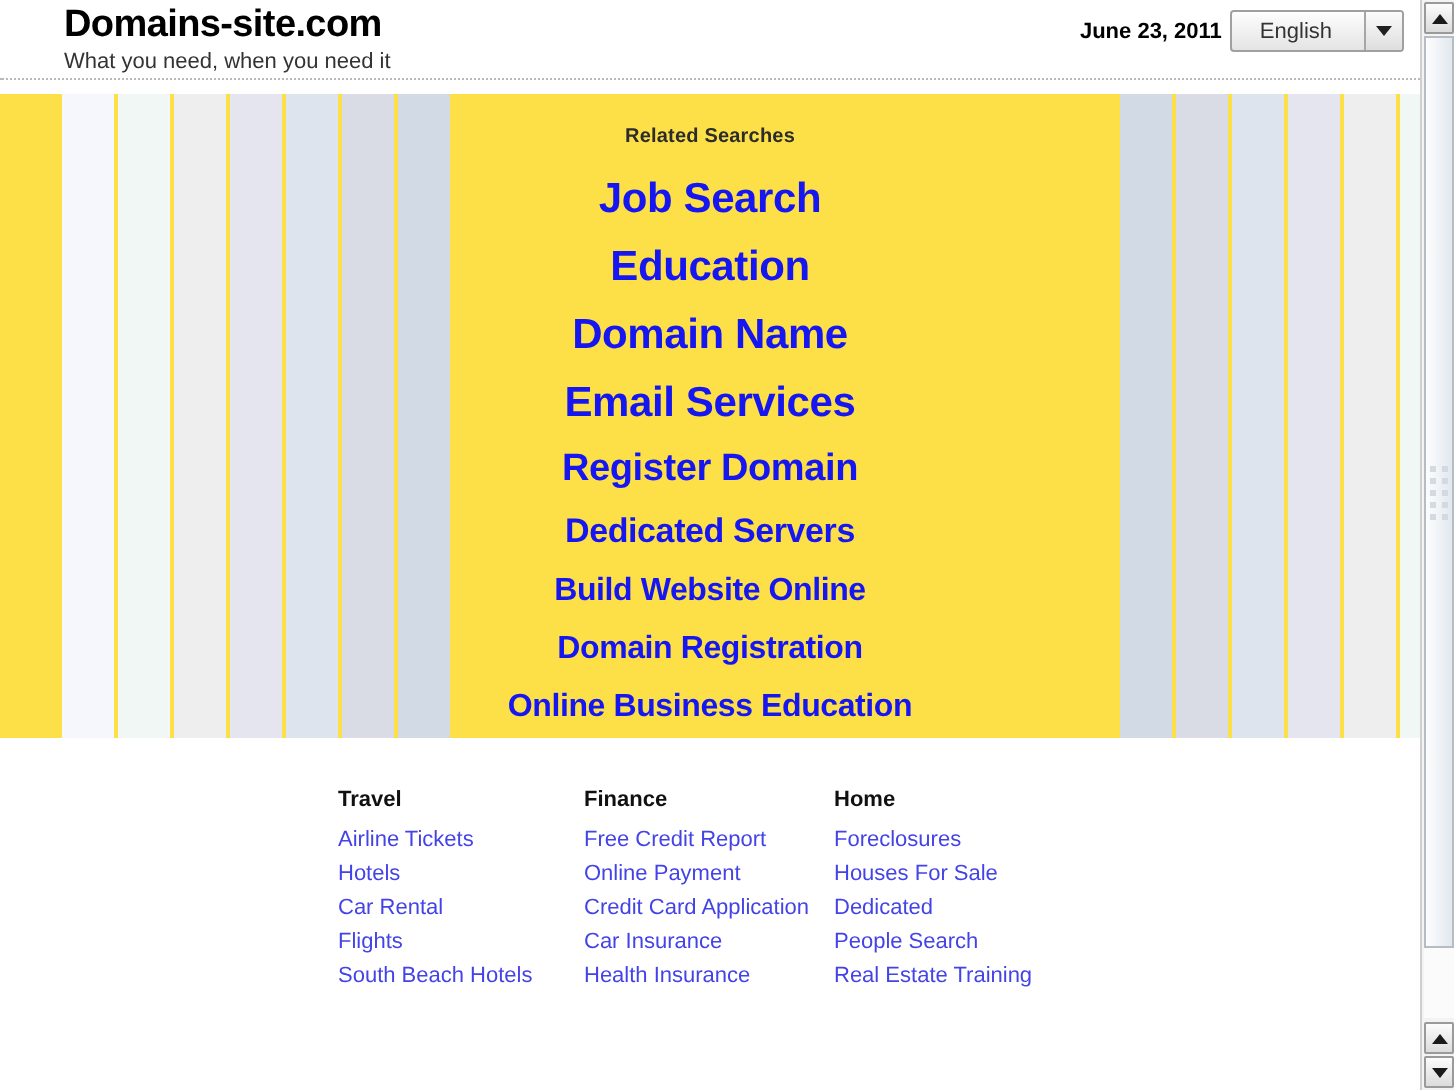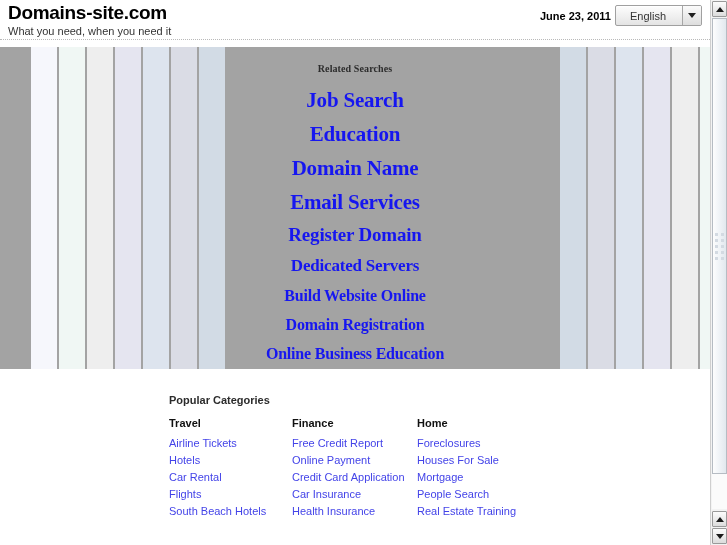--- a/index.html
+++ b/index.html
@@ -35,21 +35,21 @@
 
   
   #header {
     position: relative;
     height: 40px;
     border-bottom: 1px dotted #b9b9b9;
     box-sizing: border-box;
   }
   #brand-block {
     position: absolute;
-    left: 8px;
+    left: 32px;
     top: 3px;
   }
   #site-title {
     font-size: 19px;
     font-weight: bold;
     color: #000000;
     letter-spacing: -0.3px;
     line-height: 20px;
     white-space: nowrap;
   }
@@ -127,23 +127,22 @@
   #header-links .sep {
     color: #7a7ae8;
     padding: 0 3px;
   }
 
   
   #related-panel {
     position: relative;
     margin-top: 7px;
     height: 322px;
-    background: #a3a3a3;
+    background: #fde047;
     overflow: hidden;
-    font-family: Liberation Serif, serif;
   }
   #stripes-left, #stripes-right {
     position: absolute;
     top: 0;
     height: 100%;
     display: flex;
   }
   #stripes-left { left: 31px; }
   #stripes-right { left: 560px; }
   .stripe {
@@ -344,21 +343,20 @@
             <a class="related-link" href="#" style="font-size: 19px; line-height: 32px;">Register Domain</a>
             <a class="related-link" href="#" style="font-size: 17px; line-height: 30px;">Dedicated Servers</a>
             <a class="related-link" href="#" style="font-size: 16px; line-height: 29px;">Build Website Online</a>
             <a class="related-link" href="#" style="font-size: 16px; line-height: 29px;">Domain Registration</a>
             <a class="related-link" href="#" style="font-size: 16px; line-height: 29px;">Online Business Education</a>
           </div>
       </div>
     </div>
 
     <div id="popular">
-      <div id="popular-heading">Popular Categories</div>
       <div id="popular-cols">
           <div class="pop-col">
             <div class="pop-col-title">Travel</div>
             <a class="pop-link" href="#">Airline Tickets</a>
             <a class="pop-link" href="#">Hotels</a>
             <a class="pop-link" href="#">Car Rental</a>
             <a class="pop-link" href="#">Flights</a>
             <a class="pop-link" href="#">South Beach Hotels</a>
           </div>
           <div class="pop-col">
@@ -366,21 +364,21 @@
             <a class="pop-link" href="#">Free Credit Report</a>
             <a class="pop-link" href="#">Online Payment</a>
             <a class="pop-link" href="#">Credit Card Application</a>
             <a class="pop-link" href="#">Car Insurance</a>
             <a class="pop-link" href="#">Health Insurance</a>
           </div>
           <div class="pop-col">
             <div class="pop-col-title">Home</div>
             <a class="pop-link" href="#">Foreclosures</a>
             <a class="pop-link" href="#">Houses For Sale</a>
-            <a class="pop-link" href="#">Mortgage</a>
+            <a class="pop-link" href="#">Dedicated</a>
             <a class="pop-link" href="#">People Search</a>
             <a class="pop-link" href="#">Real Estate Training</a>
           </div>
         </div>
     </div>
 
   </div>
 
   <div id="scrollbar">
     <div class="sb-btn" id="sb-up">

